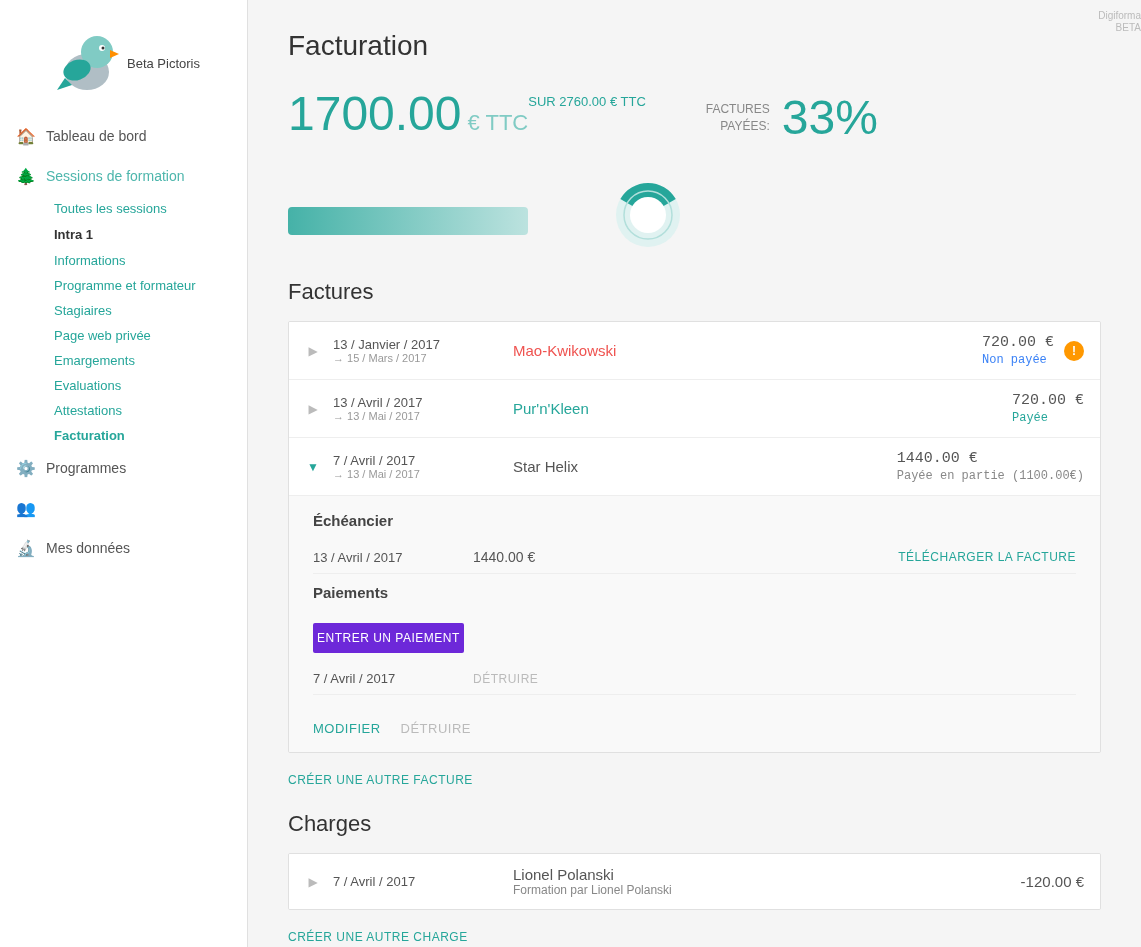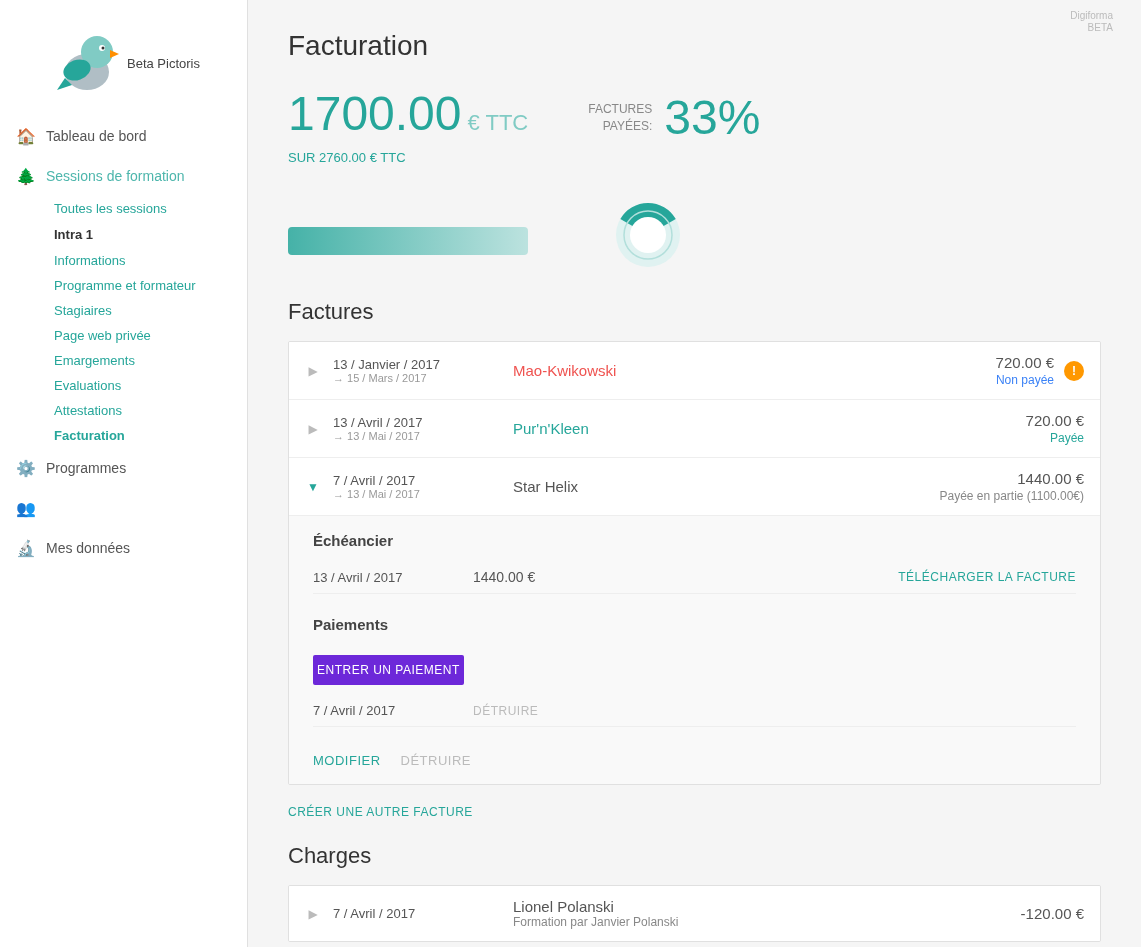--- a/index.html
+++ b/index.html
@@ -80,21 +80,21 @@
     .main {
       flex: 1;
       overflow-y: auto;
       padding: 30px 40px;
       background: #f5f5f5;
       position: relative;
     }
     .digiforma-brand {
       position: absolute;
       top: 10px;
-      right: 28px;
+      right: 0;
       font-size: 12px;
       color: #bbb;
       text-align: right;
       line-height: 1.2;
     }
     .digiforma-brand span { display: block; font-size: 10px; }
 
     
     .page-title {
       font-size: 28px;
@@ -105,22 +105,21 @@
 
     
     .stats-row {
       display: flex;
       align-items: flex-start;
       gap: 60px;
       margin-bottom: 30px;
     }
     .stat-amount {
       display: flex;
-      flex-direction: column;
-      gap: 8px;
+      flex-direction: row;
     }
     .stat-main-number {
       font-size: 48px;
       font-weight: 300;
       color: #26a69a;
       line-height: 1;
     }
     .stat-currency {
       font-size: 22px;
       color: #80cbc4;
@@ -217,23 +216,24 @@
       flex: 1;
       font-size: 15px;
       font-weight: 500;
       padding-left: 20px;
     }
     .row-name.red { color: #ef5350; }
     .row-name.teal { color: #26a69a; }
     .row-name.dark { color: #555; }
 
     .row-amount {
-      text-align: right;
+      text-align: left;
       font-size: 14px;
       color: #555;
+      font-family: Liberation Mono, monospace;
     }
     .row-amount .amount { display: block; font-size: 15px; font-weight: 400; }
     .row-amount .status { font-size: 12px; }
     .row-amount .status.red { color: #3b82f6; }
     .row-amount .status.green { color: #26a69a; }
     .row-amount .status.gray { color: #888; }
 
     .row-alert {
       width: 20px;
       height: 20px;
@@ -297,21 +297,21 @@
       border: none;
       padding: 8px 4px;
       font-size: 12px;
       text-transform: uppercase;
       cursor: pointer;
       border-radius: 2px;
       letter-spacing: 0.5px;
       margin: 10px 0;
     }
 
-    .payments-section { margin-top: 22px; }
+    .payments-section { margin-top: 10px; }
 
     .invoice-actions {
       display: flex;
       gap: 20px;
       padding: 10px 24px 16px;
       background: #f9f9f9;
     }
     .btn-modifier {
       color: #26a69a;
       font-size: 13px;
@@ -576,21 +576,21 @@
 
     <div class="invoice-table">
       <div class="invoice-row">
         <div class="charge-row-header">
           <span class="row-toggle">▶</span>
           <div class="row-dates">
             <div class="date-from">7 / Avril / 2017</div>
           </div>
           <div class="charge-name-block">
             <div class="charge-name">Lionel Polanski</div>
-            <div class="charge-sub">Formation par Janvier Polanski</div>
+            <div class="charge-sub">Formation par Lionel Polanski</div>
           </div>
           <div class="charge-amount">-120.00 €</div>
         </div>
       </div>
     </div>
 
     <a class="create-link">CRÉER UNE AUTRE CHARGE</a>
   </div>
 </main>
 

